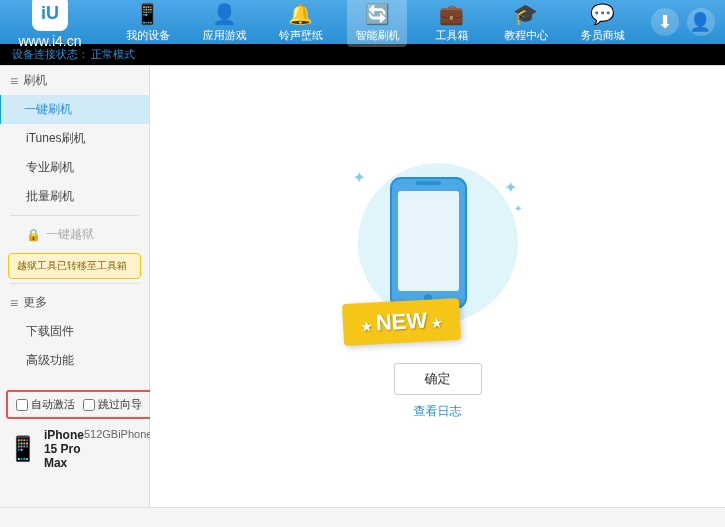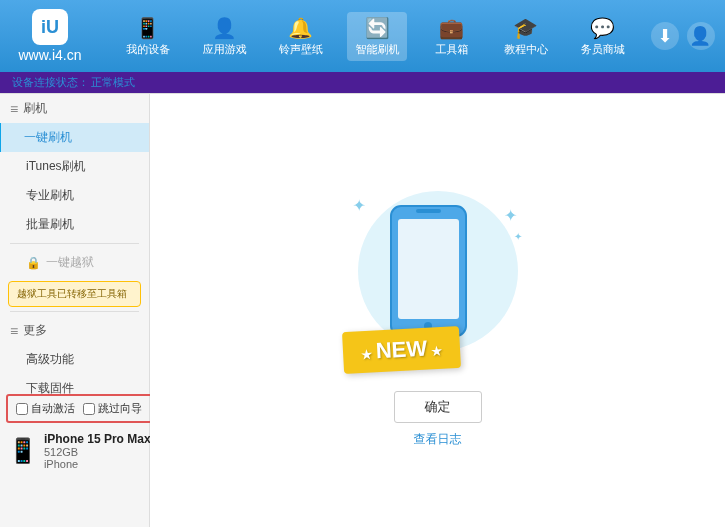--- a/index.html
+++ b/index.html
@@ -1,21 +1,21 @@
 <!DOCTYPE html>
 <html><head>
   <meta charset="utf-8">
   <style>
     * { margin: 0; padding: 0; box-sizing: border-box; }
     body { width: 725px; height: 527px; font-family: 'Microsoft YaHei', Arial, sans-serif; font-size: 12px; overflow: hidden; background: #f0f0f0; }
 
     
     .header {
       background: linear-gradient(180deg, #4da8e8 0%, #2a8fd4 100%);
-      height: 72px;
+      height: 44px;
       display: flex;
       align-items: center;
       padding: 0 10px;
     }
     .logo-area {
       display: flex;
       flex-direction: column;
       align-items: center;
       margin-right: 20px;
       min-width: 80px;
@@ -91,21 +91,21 @@
     .auto-options label {
       display: flex; align-items: center; gap: 3px; font-size: 11px; color: #333; cursor: pointer;
     }
     .auto-options input[type=checkbox] { width: 12px; height: 12px; }
 
     
     .device-info {
       padding: 5px 8px; display: flex; align-items: center; gap: 6px;
     }
     .device-icon { font-size: 24px; color: #444; }
-    .device-details { display: flex; flex-direction: column; }
+    .device-details { display: flex; flex-direction: row; }
     .device-name { font-size: 12px; font-weight: bold; color: #222; }
     .device-storage { font-size: 11px; color: #666; }
     .device-type { font-size: 11px; color: #666; }
 
     
     .content {
       flex: 1; display: flex; flex-direction: column; align-items: center;
       justify-content: center; background: #fff; position: relative;
     }
 
@@ -149,21 +149,21 @@
       background: #fff; border: 1px solid #ccc; padding: 6px 30px;
       border-radius: 3px; cursor: pointer; font-size: 13px; color: #333;
       margin-bottom: 8px;
     }
     .log-link {
       color: #2a8fd4; cursor: pointer; font-size: 12px; text-decoration: none;
     }
 
     
     .breadcrumb {
-      background: #4c1d95; border-bottom: 1px solid #ddd;
+      background: #000000; border-bottom: 1px solid #ddd;
       padding: 3px 12px; display: flex; align-items: center;
       font-size: 11px; color: #555; height: 22px;
     }
     .breadcrumb span { color: #2a8fd4; }
 
     
     .footer {
       height: 26px; background: #f5f5f5; border-top: 1px solid #ddd;
       display: flex; align-items: center; padding: 0 12px;
       font-size: 11px; color: #666; gap: 20px;
@@ -246,24 +246,24 @@
     </div>
     <div class="sidebar-warning">
       <span>越狱工具已转移至工具箱</span>
     </div>
     <hr class="sidebar-divider">
     <div class="sidebar-section-header">
       <span class="icon">≡</span>
       <span>更多</span>
     </div>
     <div class="sidebar-item">
+      <span>下载固件</span>
+    </div>
+    <div class="sidebar-item">
       <span>高级功能</span>
-    </div>
-    <div class="sidebar-item">
-      <span>下载固件</span>
     </div>
 
     <div style="margin-top: auto; position: absolute; bottom: 52px; left: 0; width: 160px;">
       <div class="auto-options">
         <label>
           <input type="checkbox" style="">
           <span>自动激活</span>
         </label>
         <label>
           <input type="checkbox" style="">

